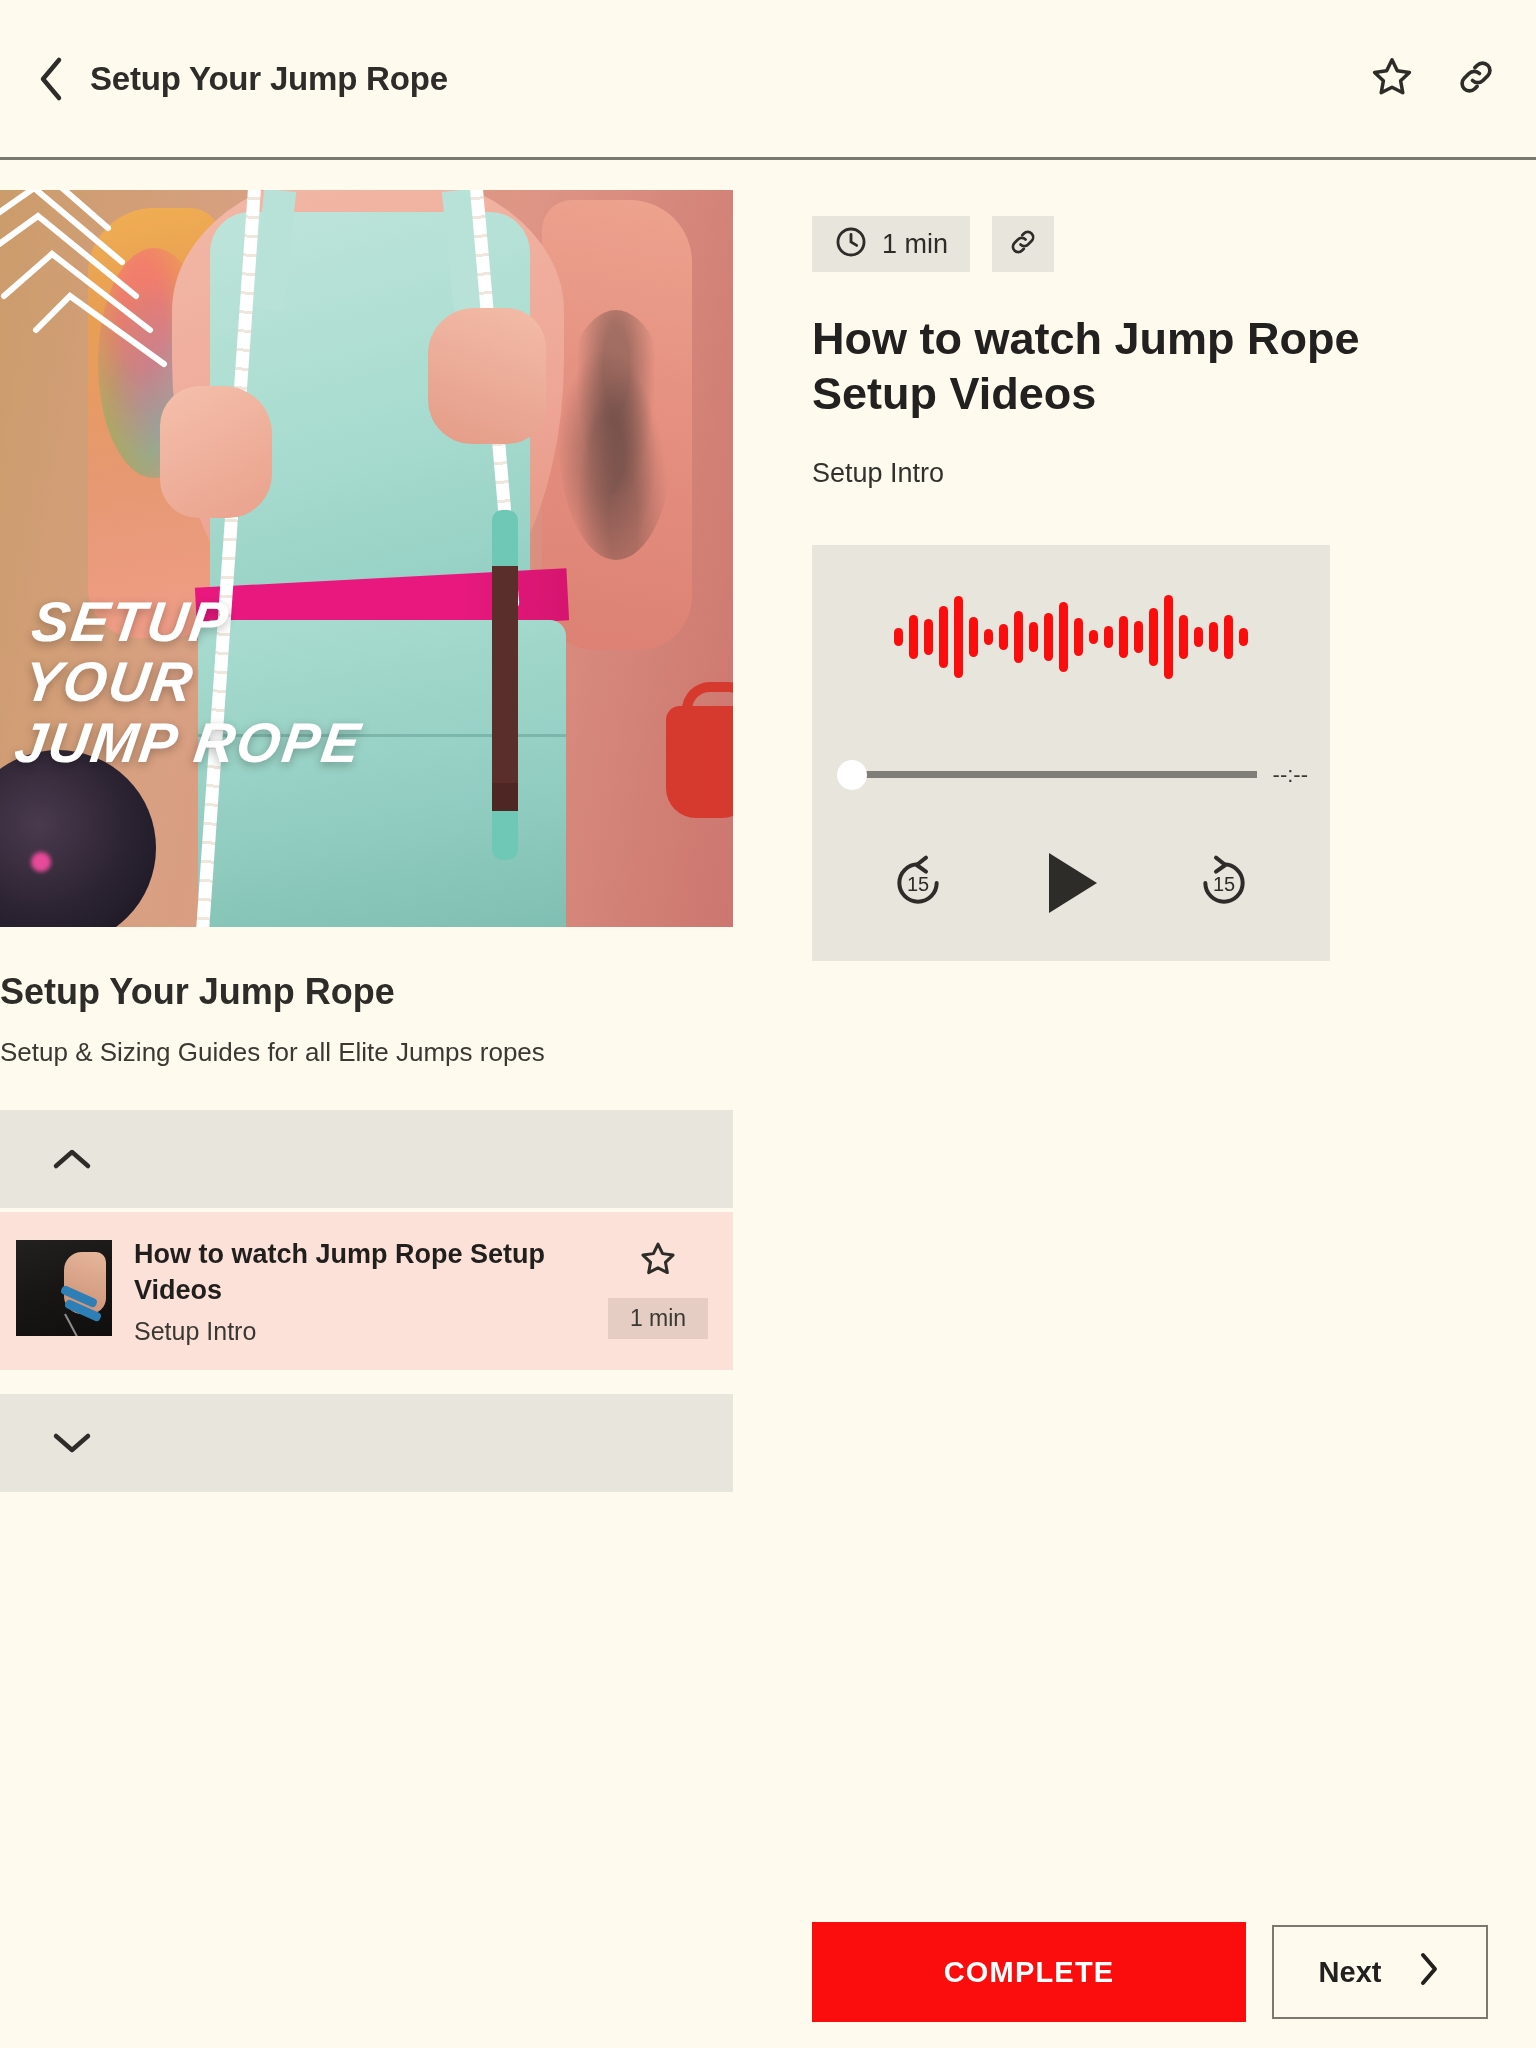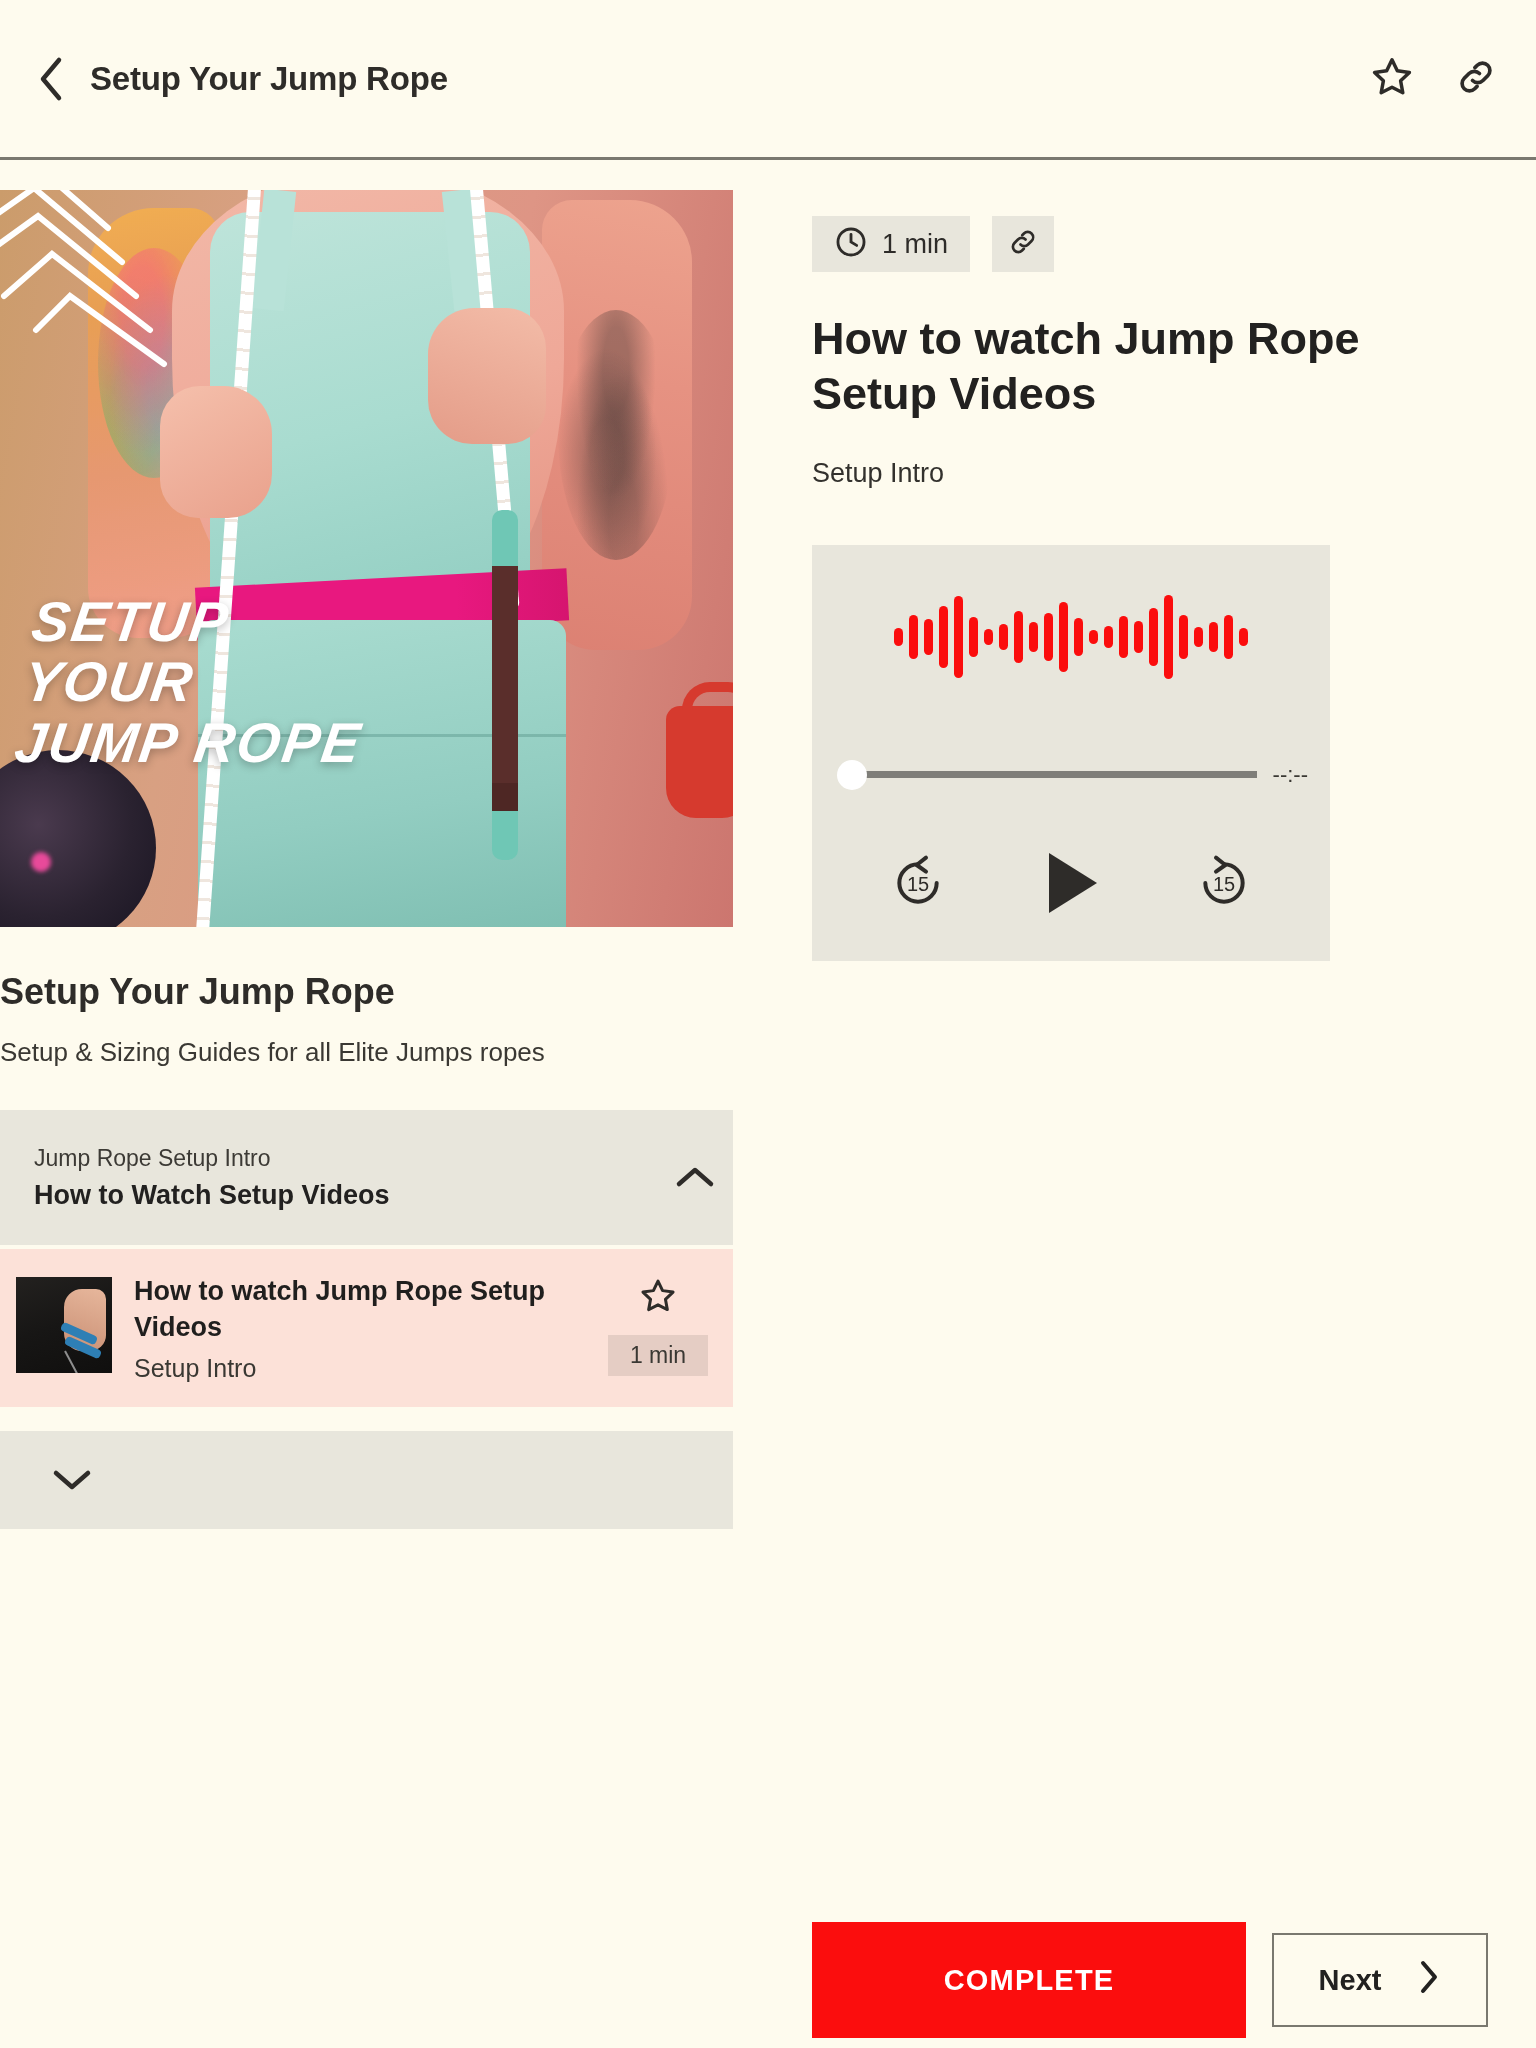--- a/index.html
+++ b/index.html
@@ -261,21 +261,21 @@
     gap: 28px;
   }
   .ctrl { background:none; border:none; cursor:pointer; display:flex; align-items:center; justify-content:center; }
 
   
   .footer {
     position: absolute; left: 812px; top: 1762px;
     display: flex; align-items: center; gap: 26px;
   }
   .btn-complete {
-    width: 434px; height: 116px; background:#FB0D0D; color:#FFFFFF;
+    width: 434px; height: 100px; background:#FB0D0D; color:#FFFFFF;
     font-size: 29px; font-weight: bold; letter-spacing: 1.2px;
     border: none; cursor: pointer;
   }
   .btn-next {
     width: 216px; height: 94px; background:#FEFBEE; color:#222120;
     border: 2px solid #7A786F; font-size: 29px; font-weight: bold;
     display: flex; align-items: center; justify-content: center; gap: 36px;
     cursor: pointer;
   }
 </style>
@@ -348,24 +348,20 @@
         <div>JUMP ROPE</div>
       </div>
     </div>
 
     <h1 class="course-title">Setup Your Jump Rope</h1>
     <div class="course-sub">Setup &amp; Sizing Guides for all Elite Jumps ropes</div>
 
     <div class="list">
 
       <div class="section-head">
-        <div class="txt">
-          <div class="section-kicker">Jump Rope Setup Intro</div>
-          <div class="section-title">How to Watch Setup Videos</div>
-        </div>
         <div class="chev">
           <svg width="44" height="30" viewBox="0 0 44 30" fill="none">
             <path d="M6 22 L22 8 L38 22" stroke="#2E2C29" stroke-width="4.5" stroke-linecap="round" stroke-linejoin="round"></path>
           </svg>
         </div>
       </div>
 
       <div class="lesson">
         <div class="thumb">
           <div class="hand"></div>

